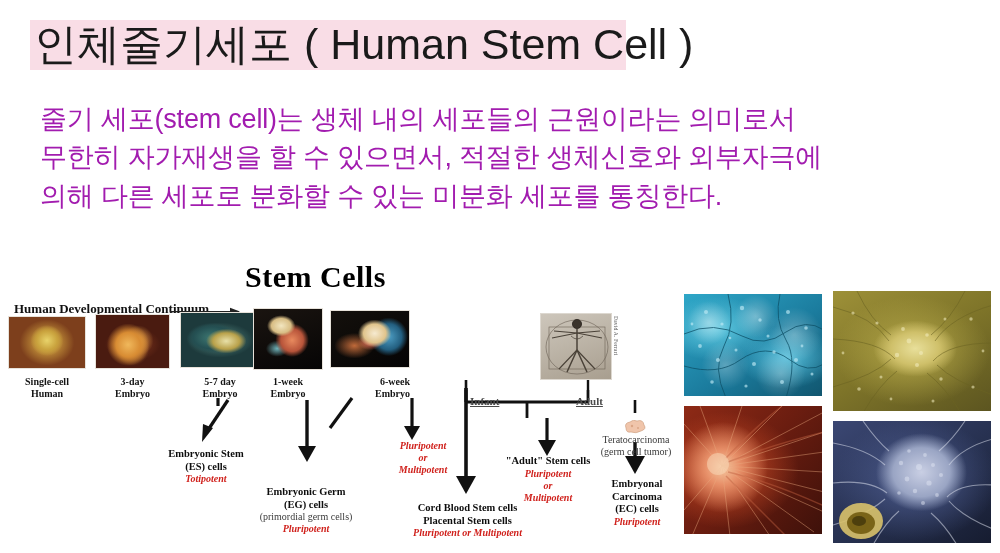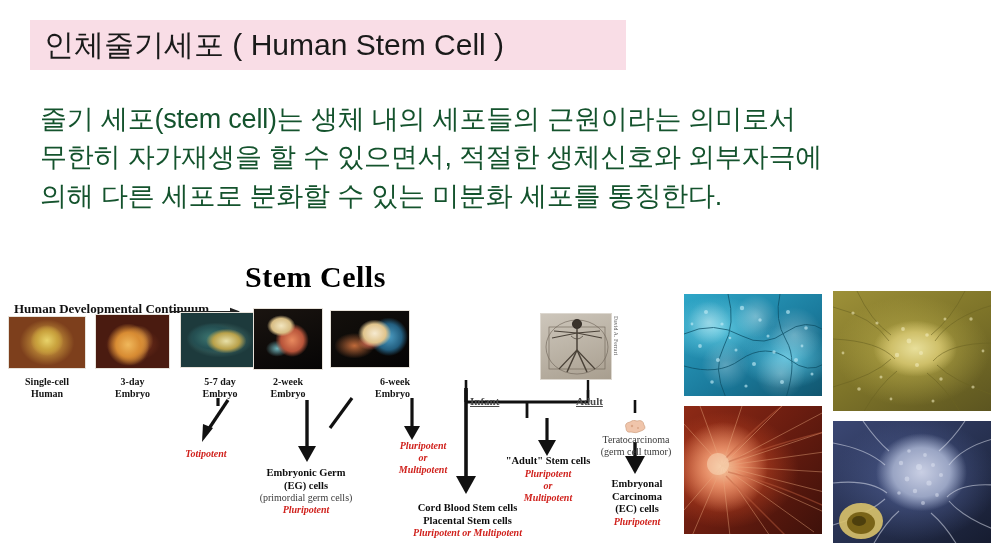--- a/index.html
+++ b/index.html
@@ -14,30 +14,30 @@
   }
 
   
   #title-band {
     position:absolute; left:30px; top:20px;
     width:596px; height:50px;
     background:#f9dde6;
     display:flex; align-items:center;
   }
   #title-text {
-    font-size:30px; font-weight:400; color:#1a1a1a;
+    font-size:43px; font-weight:400; color:#1a1a1a;
     letter-spacing:0px; white-space:nowrap;
-    padding-left:14px;
+    padding-left:4px;
     font-family:"Liberation Sans", sans-serif;
   }
 
   
   #body-copy {
     position:absolute; left:40px; top:100px; width:910px;
-    color:#14532d;
+    color:#a21caf;
     font-size:27px; line-height:1.42;
     font-weight:400;
     white-space:pre-line;
     letter-spacing:-0.2px;
   }
 
   
   #figure {
     position:absolute; left:0; top:250px;
     width:678px; height:303px;
@@ -186,21 +186,21 @@
          radial-gradient(ellipse 30% 42% at 74% 46%, #4e9ec4 0%, #235f80 55%, rgba(15,40,60,0) 82%),
          radial-gradient(ellipse 34% 30% at 30% 62%, #c06a3a 0%, rgba(80,35,18,0) 76%),
          linear-gradient(150deg,#14100c 0%,#050404 100%);"></div>
 
   <div class="emb-lbl" style="left:8px;  top:126px; width:78px;">Single-cell
 Human</div>
   <div class="emb-lbl" style="left:95px; top:126px; width:75px;">3-day
 Embryo</div>
   <div class="emb-lbl" style="left:180px;top:126px; width:80px;">5-7 day
 Embryo</div>
-  <div class="emb-lbl" style="left:253px;top:126px; width:70px;">2-week
+  <div class="emb-lbl" style="left:253px;top:126px; width:70px;">1-week
 Embryo</div>
   <div class="emb-lbl" style="left:330px;top:126px; width:80px;text-align:right;">6-week
 Embryo</div>
 
   <svg class="lines" viewBox="0 0 678 303">
     <g fill="#111" stroke="#111">
 
       <line x1="228" y1="150" x2="208" y2="180" stroke-width="3.2"></line>
       <polygon points="203,174 213,178 202,192" stroke="none"></polygon>
 
@@ -252,24 +252,26 @@
 </div>
 <div id="vit-credit">David A. Ferrari</div>
 
 <svg id="tumor" viewBox="0 0 26 14">
   <path d="M4 8 q-2 -5 4 -6 q3 -3 7 -1 q6 -2 7 4 q3 4 -3 6 q-5 3 -10 1 q-5 1 -5 -4 z" fill="#f0c5ab" stroke="#c99878" stroke-width="0.6"></path>
   <circle cx="10" cy="6" r="1.2" fill="#dba586"></circle>
   <circle cx="16" cy="8" r="1" fill="#dba586"></circle>
 </svg>
 
 <div class="block" style="left:152px; top:448px; width:108px;">
+  <span class="bk">Embryonic Stem
+(ES) cells</span>
   <span class="pot">Totipotent</span>
 </div>
 
-<div class="block" style="left:246px; top:467px; width:120px;">
+<div class="block" style="left:246px; top:486px; width:120px;">
   <span class="bk">Embryonic Germ
 (EG) cells</span>
   <span class="plain">(primordial germ cells)</span>
   <span class="pot">Pluripotent</span>
 </div>
 
 <div class="block" style="left:378px; top:440px; width:90px;">
   <span class="pot">Pluripotent
 or
 Multipotent</span>

